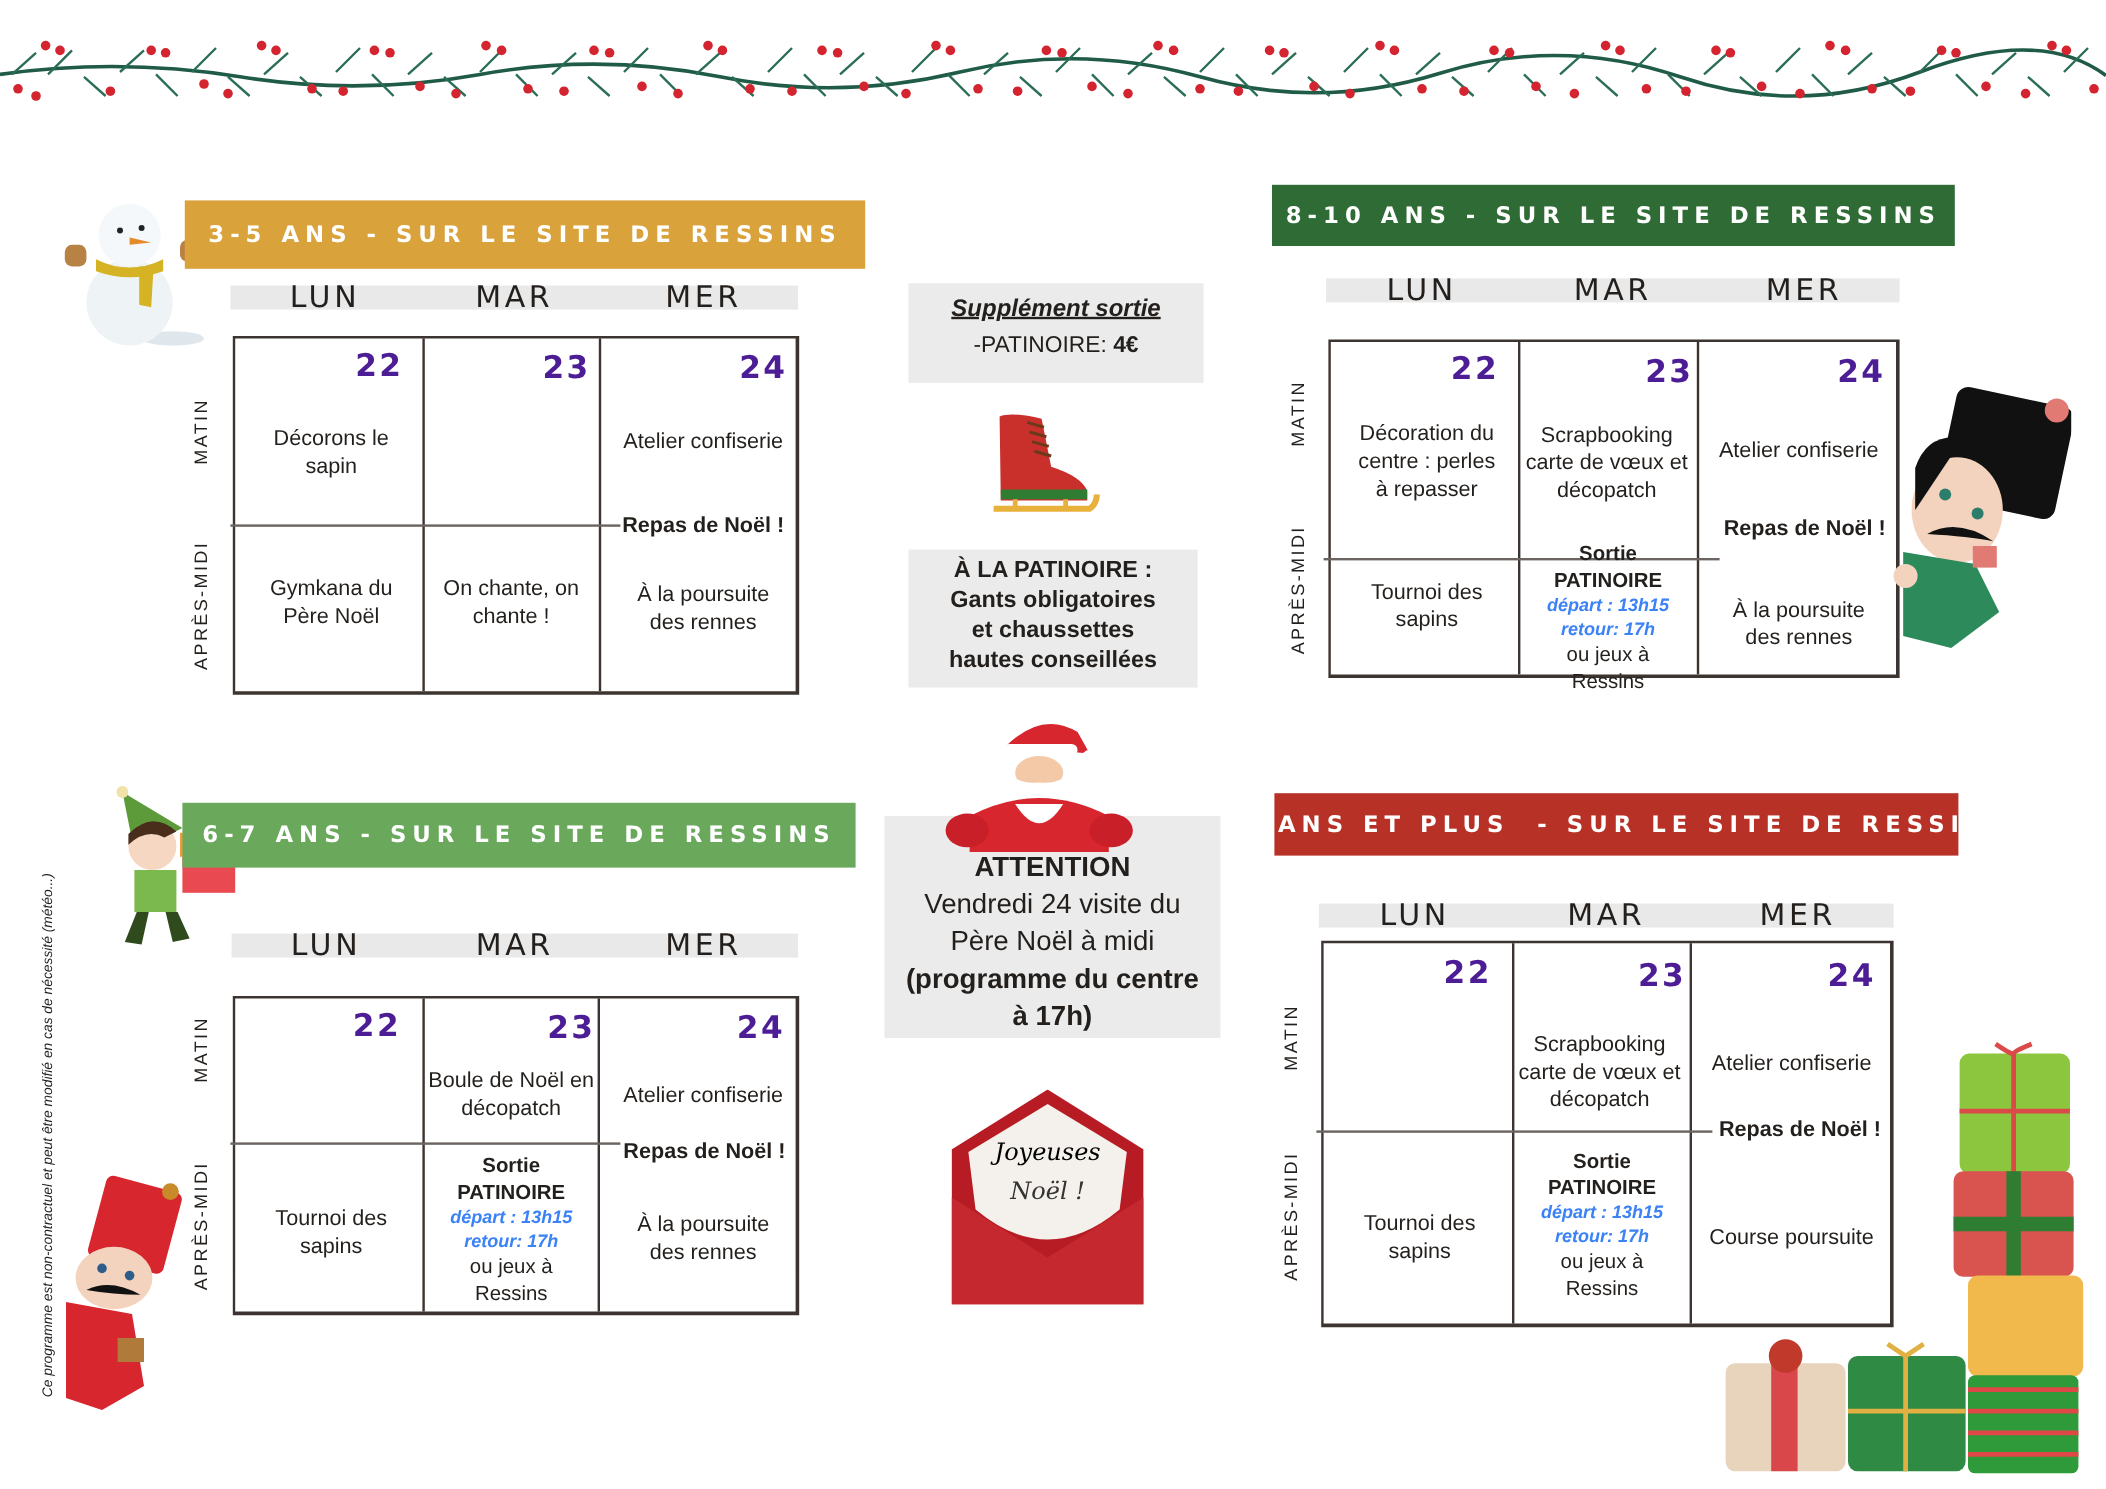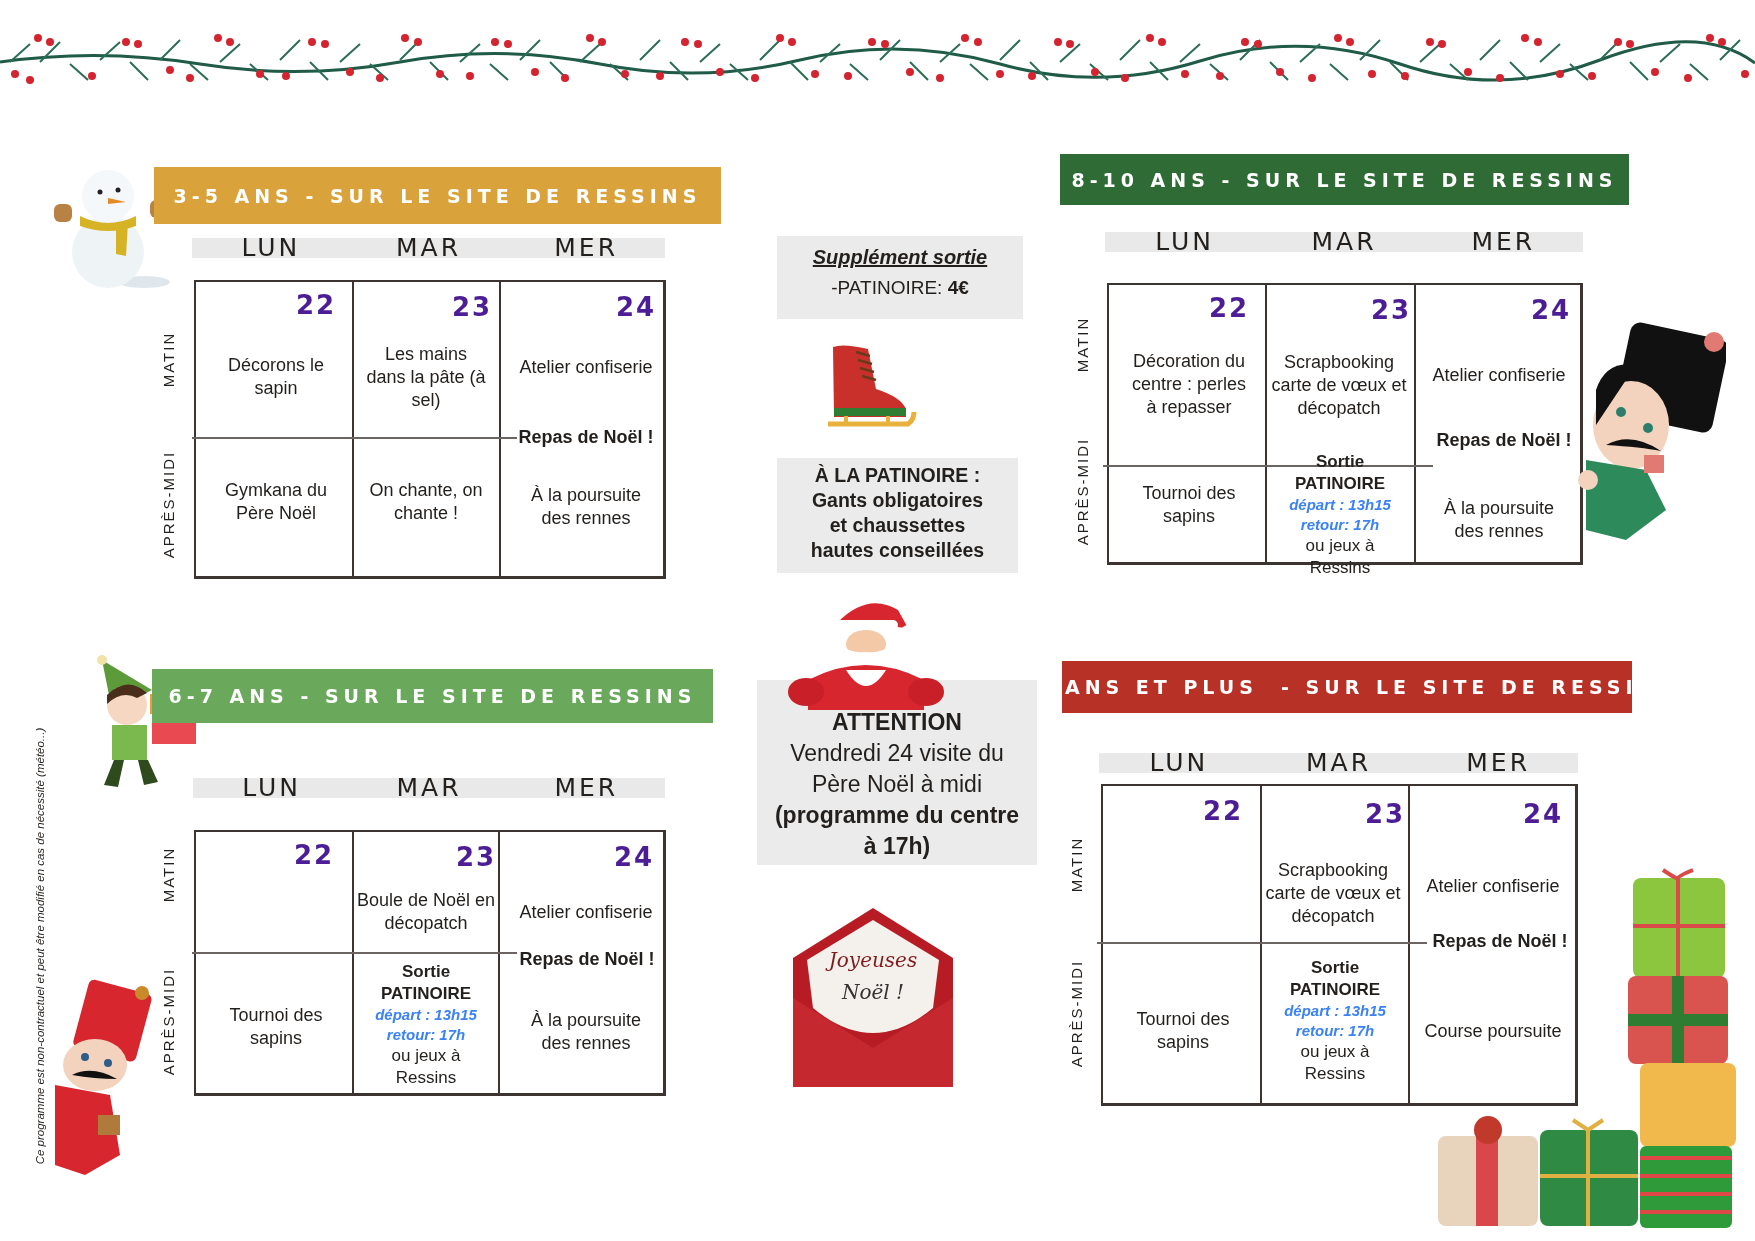--- a/index.html
+++ b/index.html
@@ -21,21 +21,21 @@
   .vline { position: absolute; top: 0; bottom: 0; width: 2px; background: #3c3430; }
   .hline { position: absolute; left: -22px; height: 1.5px; background: #6b6460; }
   .daynum { position: absolute; top: 8px; font-family: "DejaVu Sans", sans-serif; font-weight: bold;
             font-size: 26px; letter-spacing: 2px; color: #4c1d95; }
   .bold { font-weight: bold; }
   .red-it { color: #3b82f6; font-weight: bold; font-style: italic; font-size: 15px; line-height: 20px; }
 
   .side-label { position: absolute; transform: rotate(-90deg); transform-origin: center; font-size: 15px;
                 letter-spacing: 2px; color: #231f1c; white-space: nowrap; width: 120px; text-align: center; }
 
-  .graybox { position: absolute; background: #ebebeb; text-align: center; margin-left: 20px; }
+  .graybox { position: absolute; background: #ebebeb; text-align: center; }
 
   .note-vert { position: absolute; left: -190px; top: 940px; width: 460px; transform: rotate(-90deg);
                font-size: 11.5px; font-style: italic; color: #231f1c; white-space: nowrap; text-align: center; }
   .art { position: absolute; }
 </style>
 </head>
 <body>
 
 <svg class="garland" viewBox="0 0 1755 60" preserveAspectRatio="none">
   <g stroke="#1f5b46" stroke-width="3" fill="none">
@@ -149,23 +149,20 @@
 <div class="grid" style="left:194px;top:280px;width:472px;height:299px;">
   <div class="vline" style="left:156px;"></div>
   <div class="vline" style="left:303px;"></div>
   <div class="hline" style="top:155px;width:325px;left:-4px;"></div>
   <div class="daynum" style="left:100px;">22</div>
   <div class="daynum" style="left:256px;top:10px;">23</div>
   <div class="daynum" style="left:420px;top:10px;">24</div>
   <div class="cell" style="left:30px;top:60px;width:100px;height:70px;">
       <span>Décorons le sapin</span>
     </div>
-  <div class="cell" style="left:170px;top:50px;width:120px;height:90px;">
-      <span>Les mains dans la pâte (à sel)</span>
-    </div>
   <div class="cell" style="left:320px;top:55px;width:140px;height:60px;">
       <span>Atelier confiserie</span>
     </div>
   <div class="cell bold" style="left:305px;top:140px;width:170px;height:30px;">
       <span>Repas de Noël !</span>
     </div>
   <div class="cell" style="left:15px;top:190px;width:130px;height:60px;">
       <span>Gymkana du Père Noël</span>
     </div>
   <div class="cell" style="left:170px;top:190px;width:120px;height:60px;">
@@ -386,15 +383,15 @@
   <ellipse cx="158" cy="100" rx="18" ry="14" fill="#c91f28"></ellipse>
   <path d="M78 78 q20 32 40 0" fill="#fff"></path>
 </svg>
 
 <div class="art" style="left:793px;top:908px;width:160px;height:179px;">
   <svg width="160" height="179" viewBox="0 0 160 179" style="position:absolute;left:0;top:0;">
     <path d="M0 50 L80 0 L160 50 V179 H0 Z" fill="#b71c24"></path>
     <path d="M14 52 L80 12 L146 52 L140 100 Q80 150 20 100 Z" fill="#f4f1ec"></path>
     <path d="M0 90 L80 140 L160 90 V179 H0 Z" fill="#c62830"></path>
   </svg>
-  <div style="position:absolute;top:40px;width:160px;text-align:center;font-family:'DejaVu Serif',serif;font-style:italic;font-size:20px;color:#7f1d1d;">Joyeuses</div>
+  <div style="position:absolute;top:40px;width:160px;text-align:center;font-family:'DejaVu Serif',serif;font-style:italic;font-size:20px;color:#000000;">Joyeuses</div>
   <div style="position:absolute;top:72px;width:160px;text-align:center;font-family:'DejaVu Serif',serif;font-style:italic;font-size:20px;color:#333;">Noël !</div>
 </div>
 
 </body></html>

